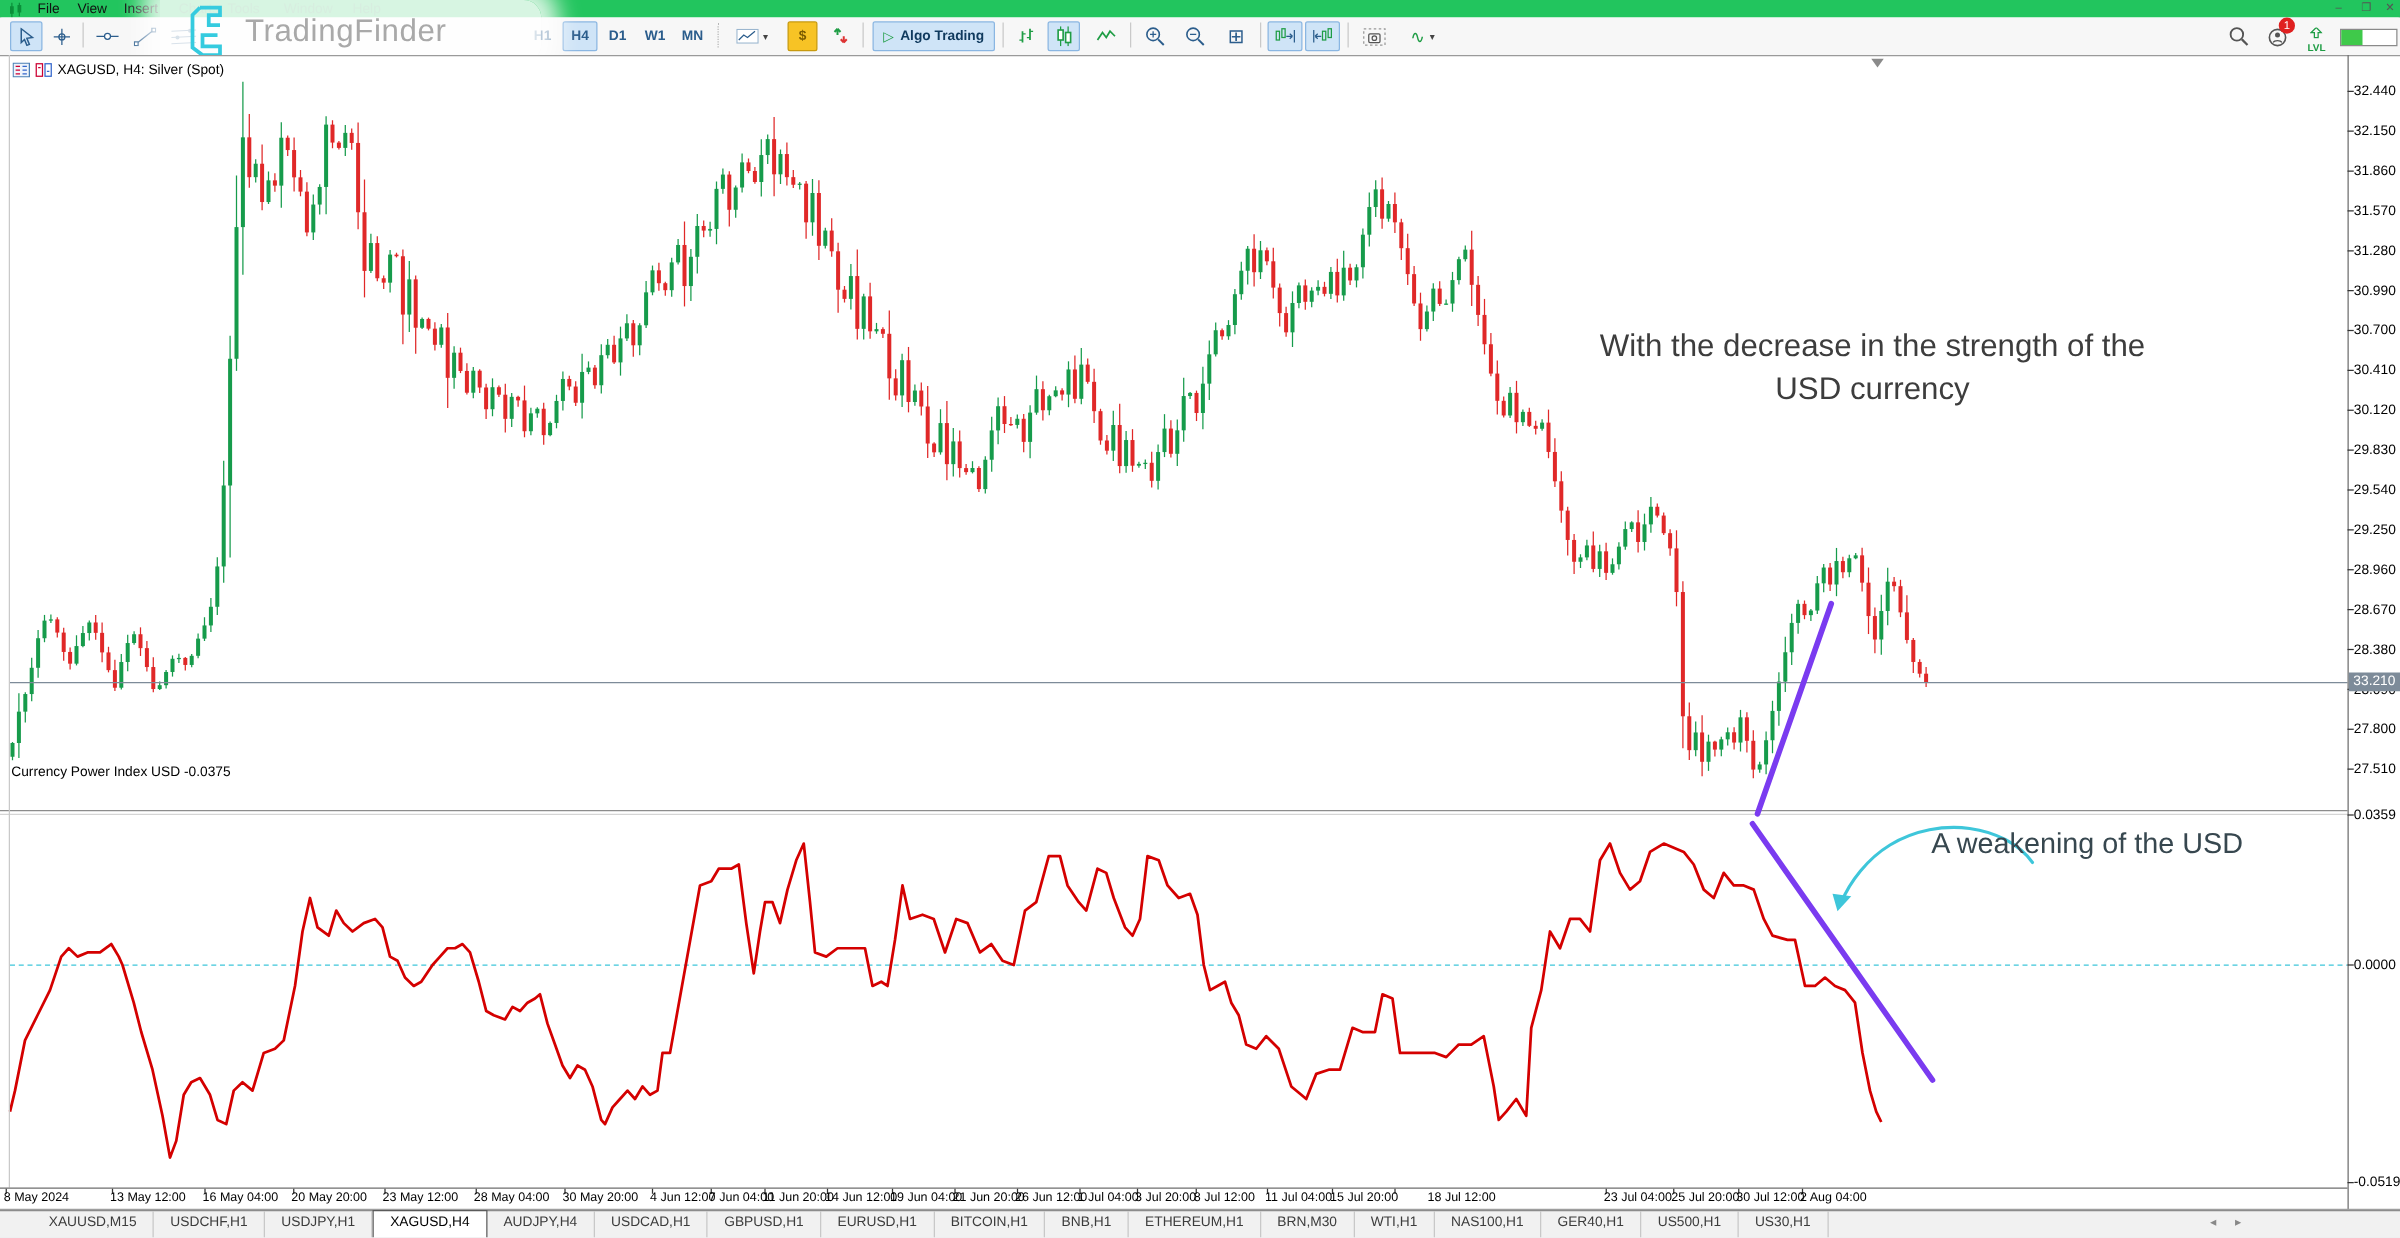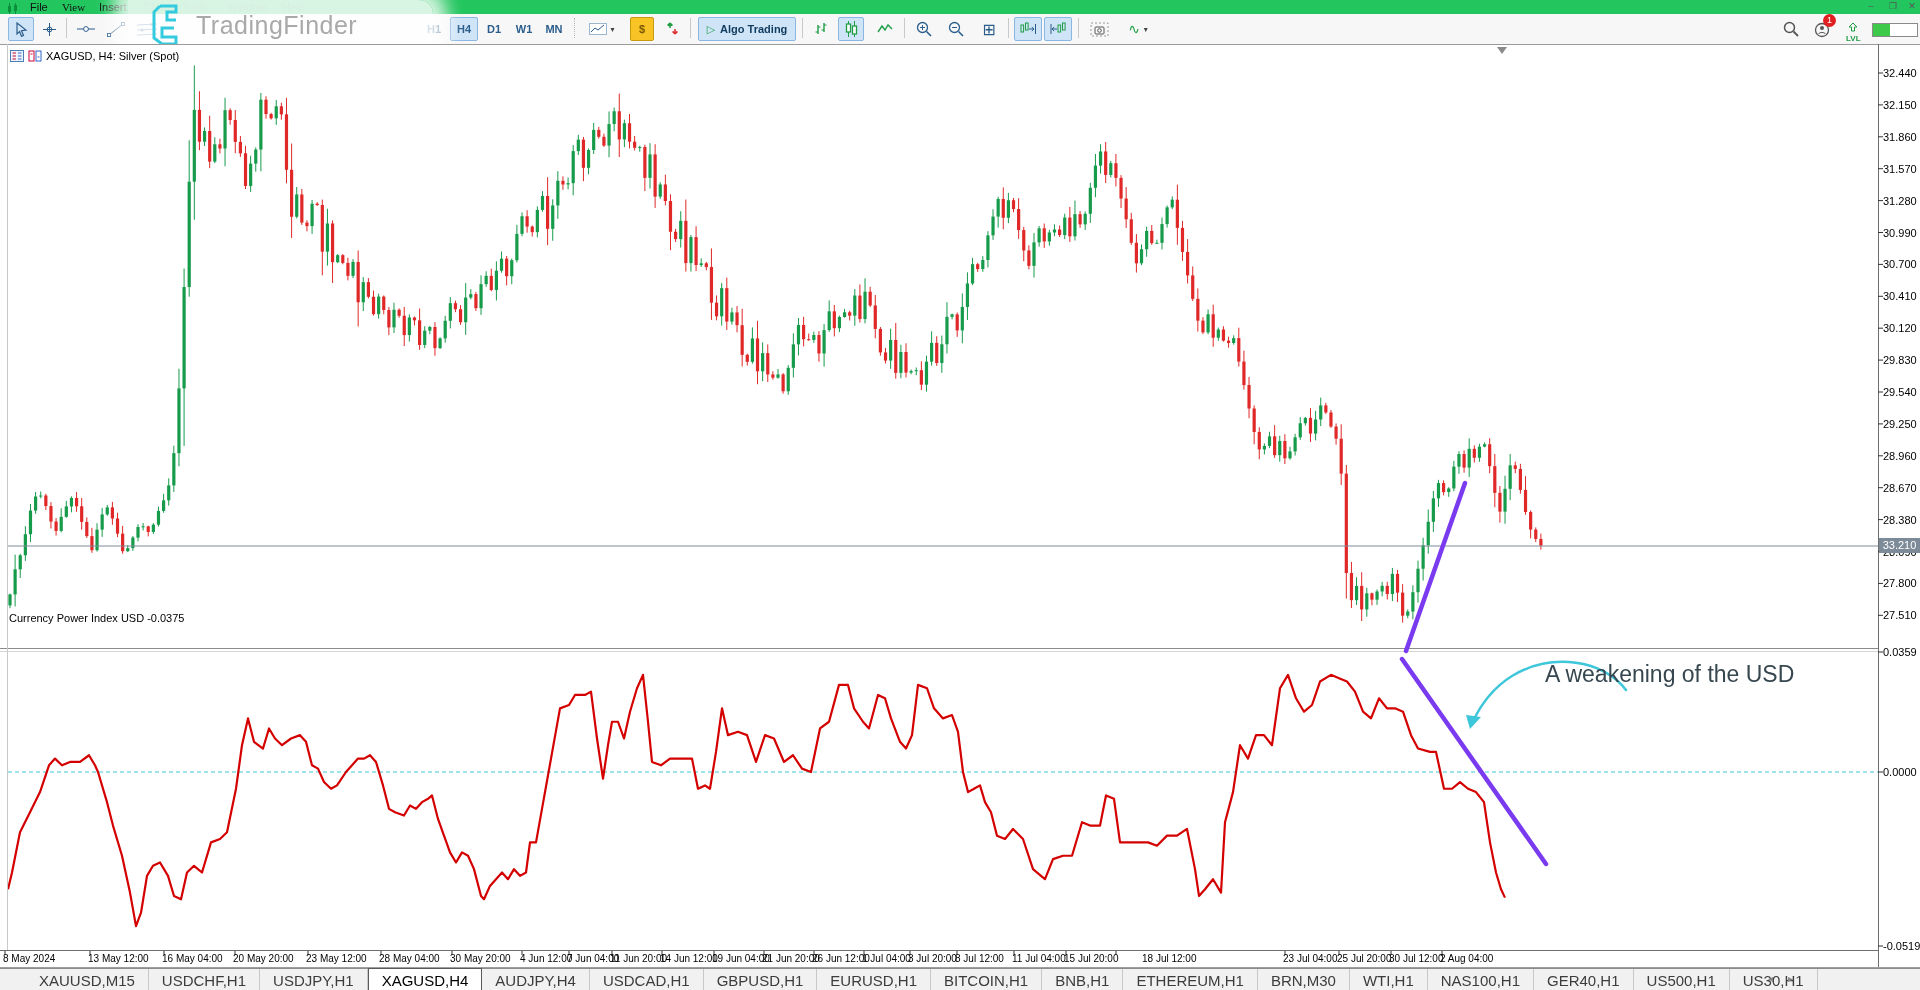--- a/index.html
+++ b/index.html
@@ -33,41 +33,41 @@
                font-size:11px;text-align:center;line-height:15px;}
   #ind-name{position:absolute;left:9px;top:612px;font-size:11px;color:#000;}
   .datelabel{position:absolute;top:909px;font-size:10px;color:#000;white-space:nowrap;}
   
   #main-note{position:absolute;left:1250px;top:260px;width:496px;text-align:center;
              font-size:25px;line-height:34px;color:#3d3d3d;}
   #ind-note{position:absolute;left:1545px;top:661px;font-size:23px;color:#37474f;}
   
   #tabbar{position:absolute;left:0;top:968px;width:1920px;height:22px;background:#f1f1f1;border-top:1px solid #8c8c8c;
           display:flex;align-items:stretch;padding-left:26px;box-sizing:border-box;}
-  .tab{font-size:15px;color:#3c3c3c;padding:3px 13px 0 13px;border-right:1px solid #c8c8c8;white-space:nowrap;}
+  .tab{font-size:11px;color:#3c3c3c;padding:3px 13px 0 13px;border-right:1px solid #c8c8c8;white-space:nowrap;}
   .tab.active{background:#fff;border:1px solid #5a5a5a;border-bottom:none;margin-top:-1px;color:#000;}
   .tab-scroll{position:absolute;top:4px;font-size:10px;color:#888;}
 </style>
 </head>
 <body>
 
 <div id="frame"></div>
 
 <div id="titlebar">
   <span class="abs" style="left:6px;top:1px;">
     <svg width="14" height="12" viewBox="0 0 14 12">
         <rect x="2" y="3" width="3" height="6" fill="#0b8f3a"></rect>
         <line x1="3.5" y1="0" x2="3.5" y2="12" stroke="#0b8f3a"></line>
         <rect x="8" y="2" width="3" height="6" fill="#0b8f3a"></rect>
         <line x1="9.5" y1="0" x2="9.5" y2="11" stroke="#0b8f3a"></line>
       </svg>
   </span>
   <div id="menubar">
       <span class="menu-item" style="left: 26px;">File</span>
-      <span class="menu-item" style="left: 58px; font-family: Liberation Serif, serif;">View</span>
+      <span class="menu-item" style="left: 58px;">View</span>
       <span class="menu-item" style="left: 95px;">Insert</span>
       <span class="menu-faded" style="left: 143px;">Charts</span>
       <span class="menu-faded" style="left: 182px;">Tools</span>
       <span class="menu-faded" style="left: 227px;">Window</span>
       <span class="menu-faded" style="left: 282px;">Help</span>
     </div>
   <span class="winbtn" style="left:1862px;">–</span>
   <span class="winbtn" style="left:1884px;">❐</span>
   <span class="winbtn" style="left:1903px;">✕</span>
 </div>
@@ -974,20 +974,21 @@
     <div class="datelabel" style="left: 1012px; top: 953px;">11 Jul 04:00</div>
     <div class="datelabel" style="left: 1064px; top: 953px;">15 Jul 20:00</div>
     <div class="datelabel" style="left: 1114px; top: 953px; padding-left: 28px;">18 Jul 12:00</div>
     <div class="datelabel" style="left: 1283px; top: 953px;">23 Jul 04:00</div>
     <div class="datelabel" style="left: 1337px; top: 953px;">25 Jul 20:00</div>
     <div class="datelabel" style="left: 1389px; top: 953px;">30 Jul 12:00</div>
     <div class="datelabel" style="left: 1440px; top: 953px;">2 Aug 04:00</div>
   </div>
 
 <div id="main-note">
+  <div>With the decrease in the strength of the USD currency</div>
 </div>
 <div id="ind-note">A weakening of the USD</div>
 
 <div id="tabbar">
     <div class="tab">XAUUSD,M15</div>
     <div class="tab">USDCHF,H1</div>
     <div class="tab">USDJPY,H1</div>
     <div class="tab active">XAGUSD,H4</div>
     <div class="tab">AUDJPY,H4</div>
     <div class="tab">USDCAD,H1</div>

